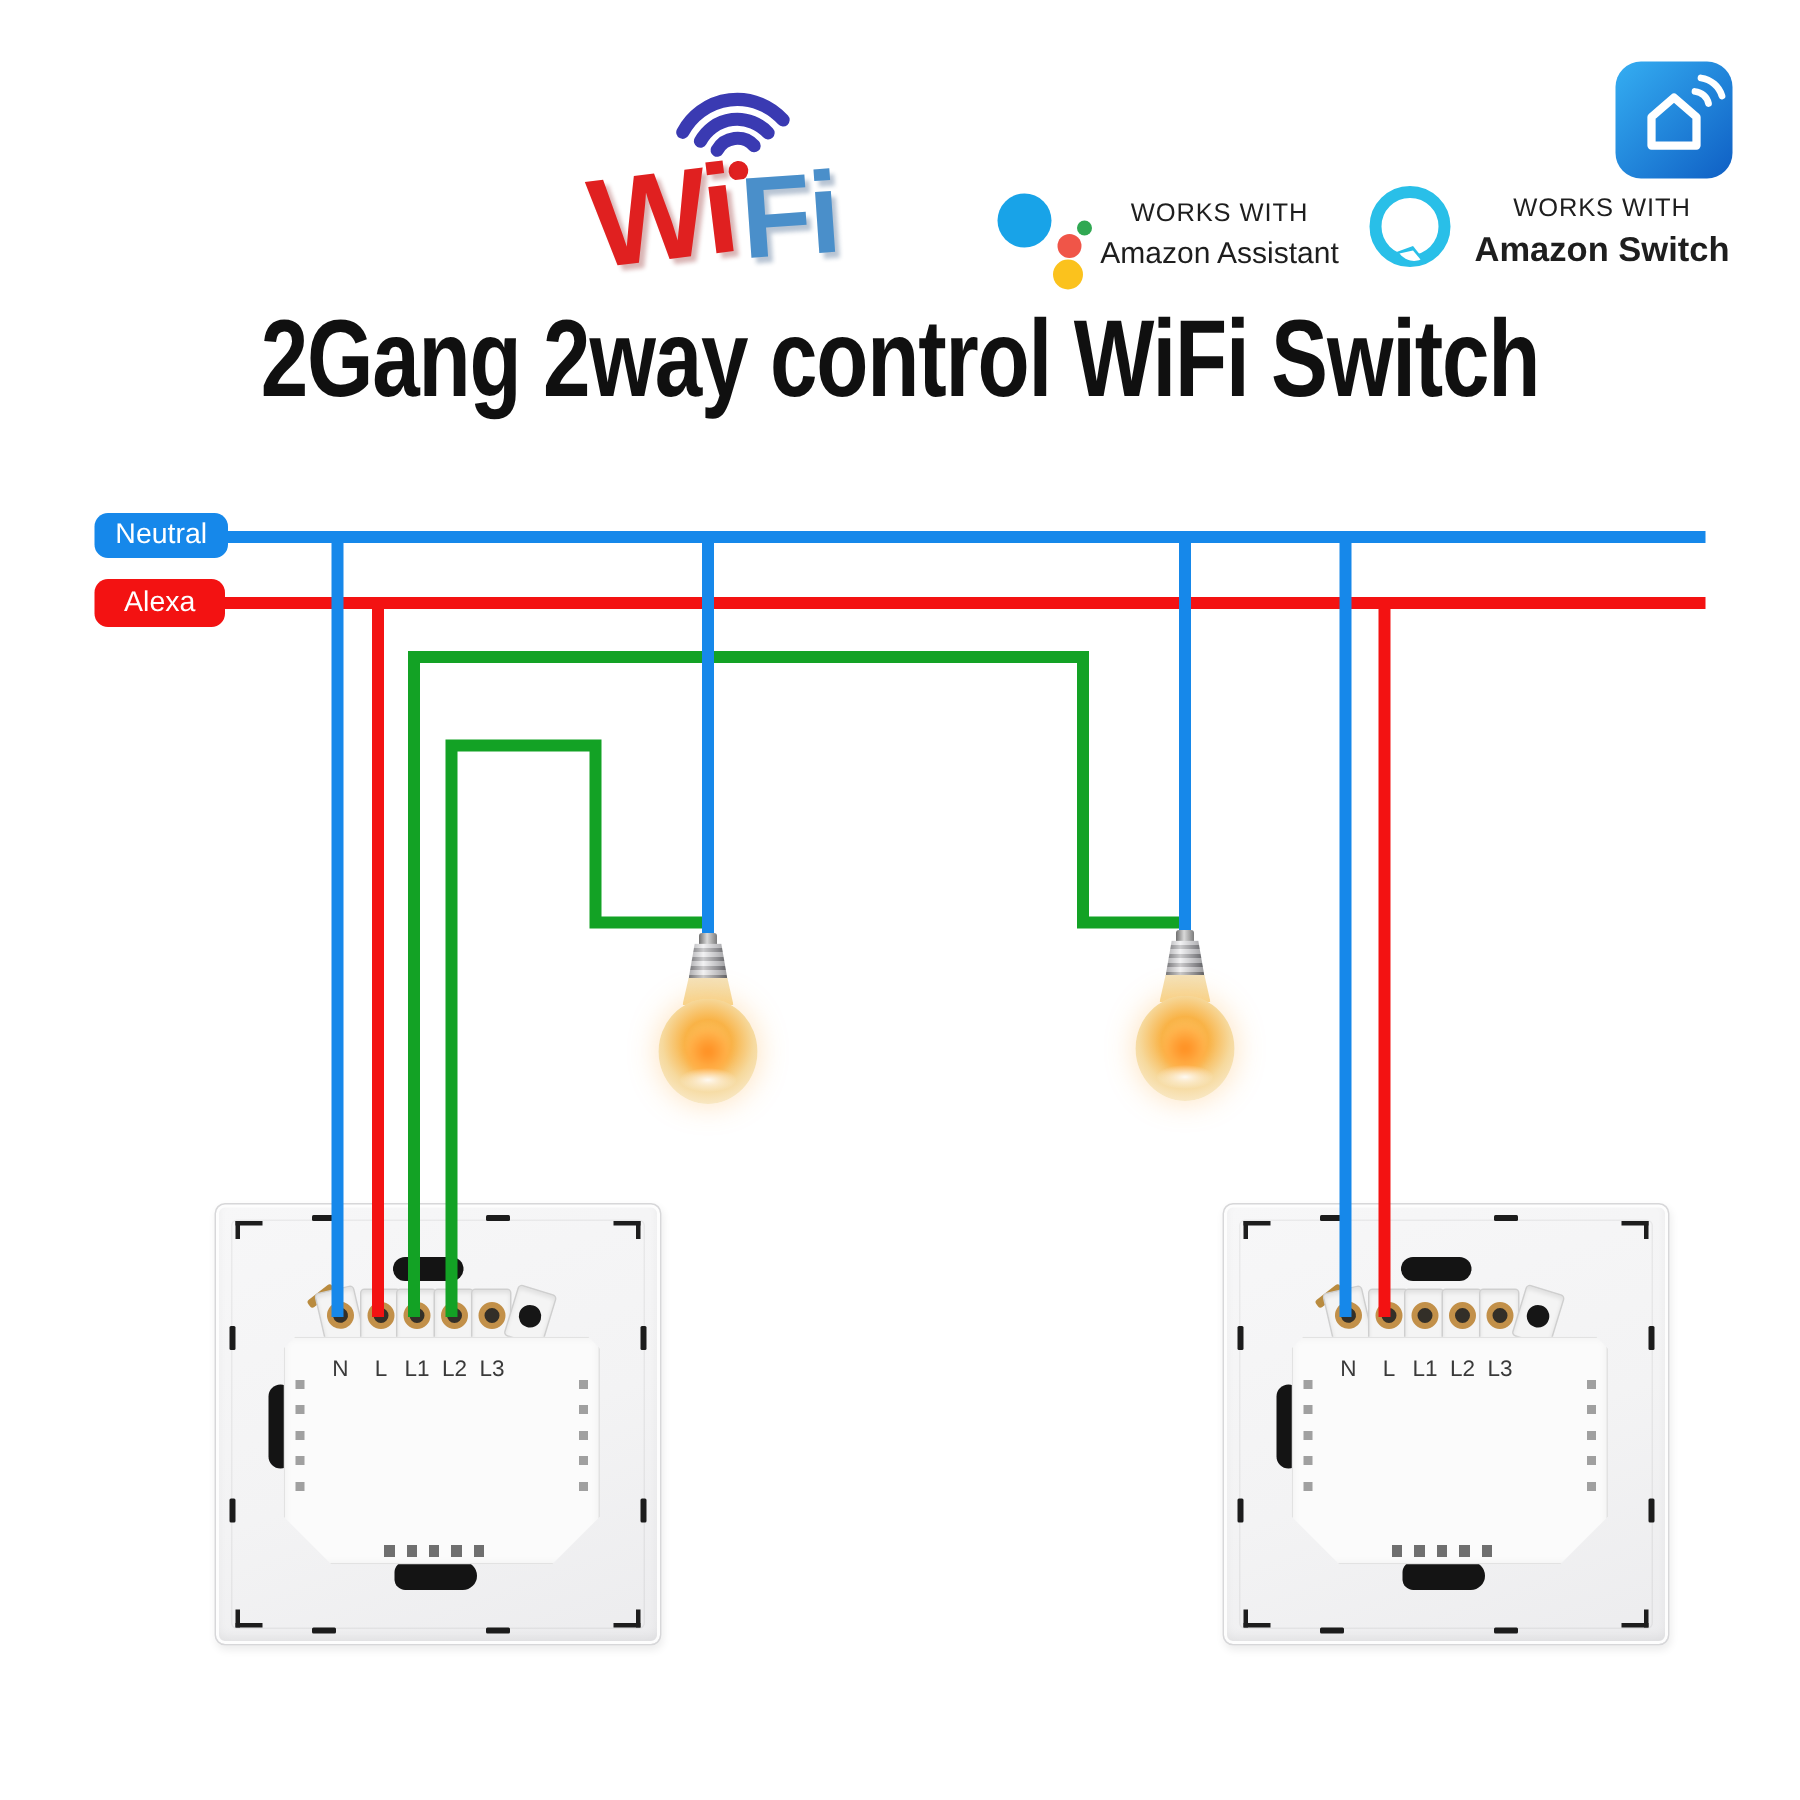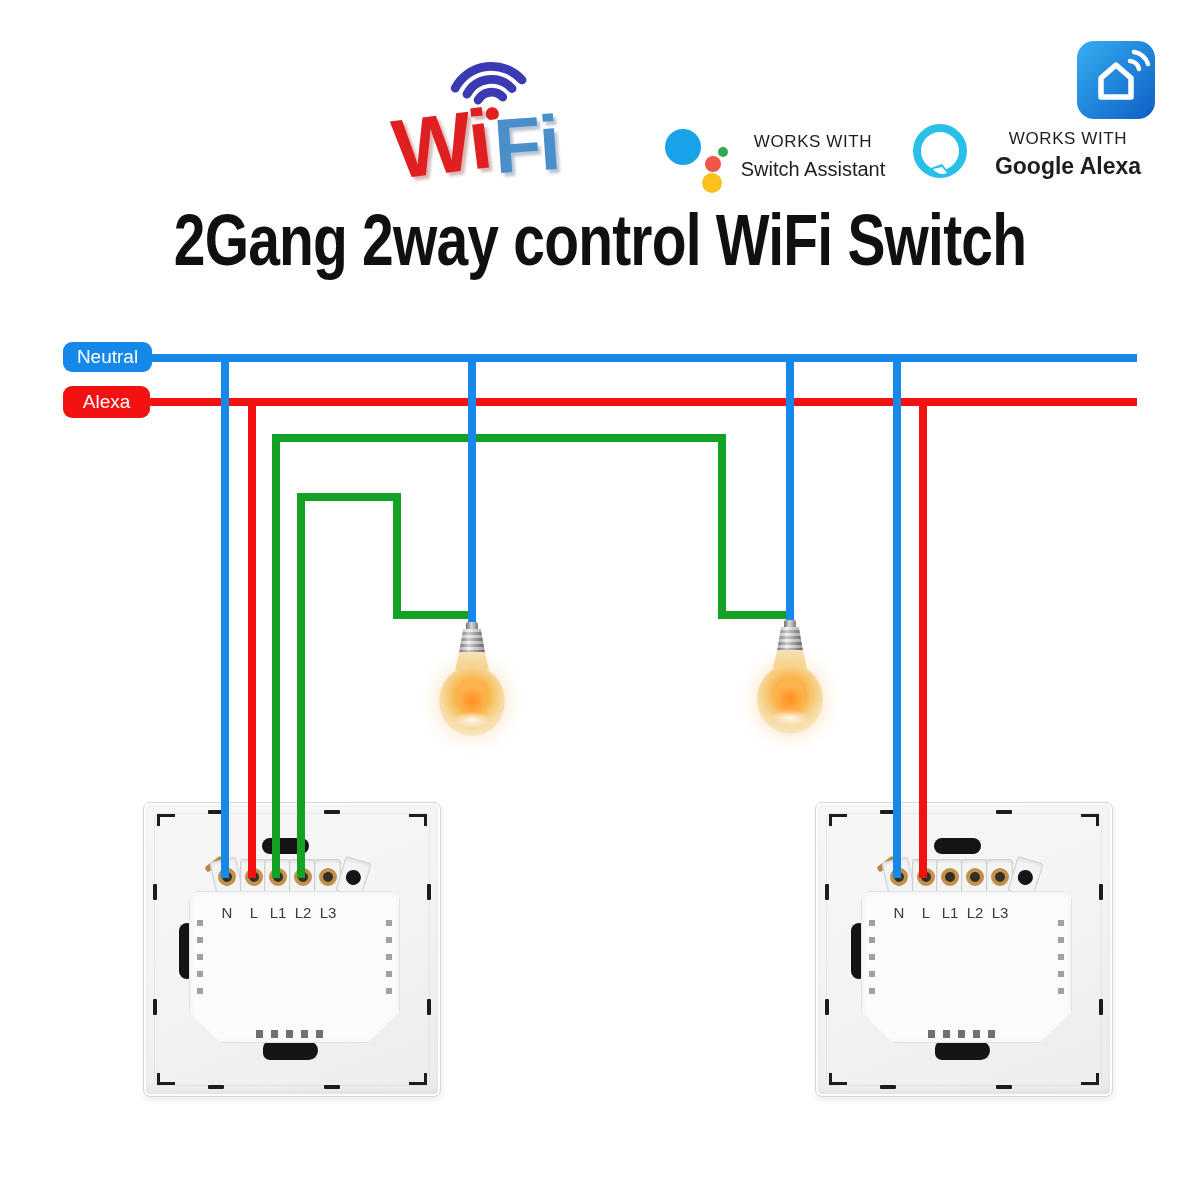--- a/index.html
+++ b/index.html
@@ -99,31 +99,31 @@
   <span class="wifi-fi">Fi</span>
 
   <svg class="gbadge-logo" width="72" height="72" viewBox="0 0 72 72">
     <circle cx="23" cy="23" r="18" fill="#18a3e8"></circle>
     <circle cx="63" cy="28" r="5" fill="#30a852"></circle>
     <circle cx="53" cy="40" r="8" fill="#f05548"></circle>
     <circle cx="52" cy="59" r="10" fill="#fbc21d"></circle>
   </svg>
   <div class="gbadge-text">
     <div class="works-with">WORKS WITH</div>
-    <div class="gname">Switch Assistant</div>
+    <div class="gname">Amazon Assistant</div>
   </div>
 
   <svg class="abadge-logo" width="60" height="62" viewBox="0 0 60 62">
     <circle cx="29" cy="29" r="23" fill="none" stroke="#29bfe8" stroke-width="8"></circle>
     <path d="M20 46 C 24 53, 33 55, 39 52 L 31 42 Z" fill="#29bfe8"></path>
     <path d="M22 47 C 26 52, 32 53, 36 51 L 31 45 Z" fill="#ffffff"></path>
   </svg>
   <div class="abadge-text">
     <div class="works-with">WORKS WITH</div>
-    <div class="aname">Google Alexa</div>
+    <div class="aname">Amazon Switch</div>
   </div>
 
   <svg class="smartlife" width="80" height="80" viewBox="0 0 80 80">
     <defs>
       <linearGradient id="slg" x1="0" y1="0" x2="1" y2="1">
         <stop offset="0" stop-color="#35aef2"></stop>
           <stop offset="1" stop-color="#0f5fc4"></stop>
       </linearGradient>
     </defs>
     <rect x="1" y="1" width="78" height="78" rx="17" fill="url(#slg)"></rect>

